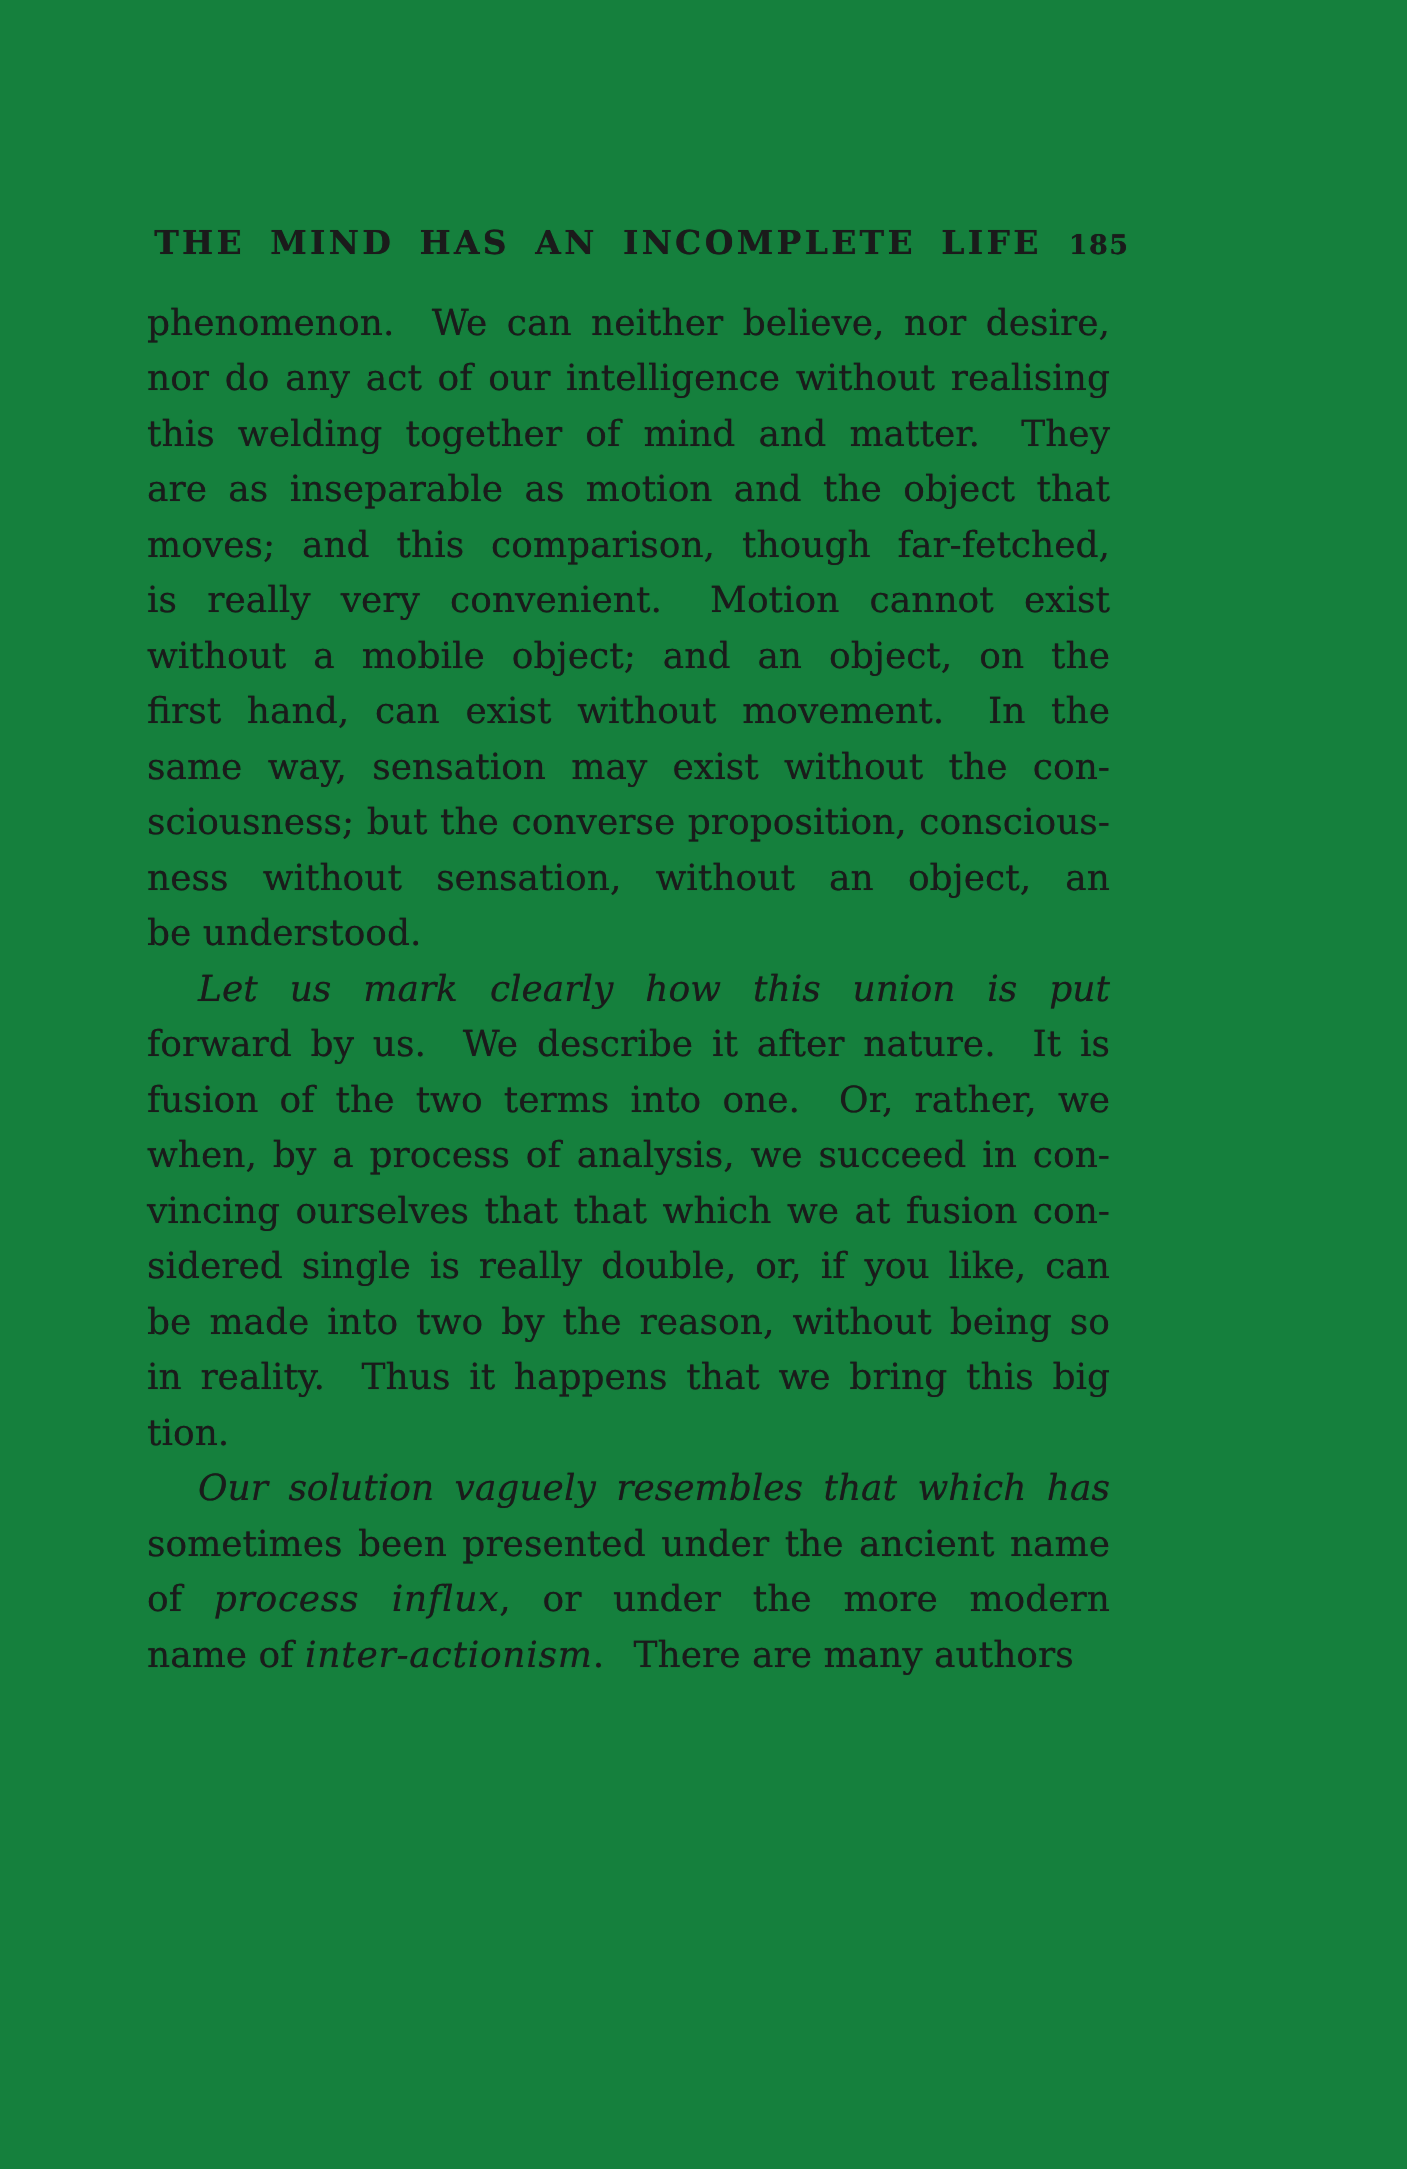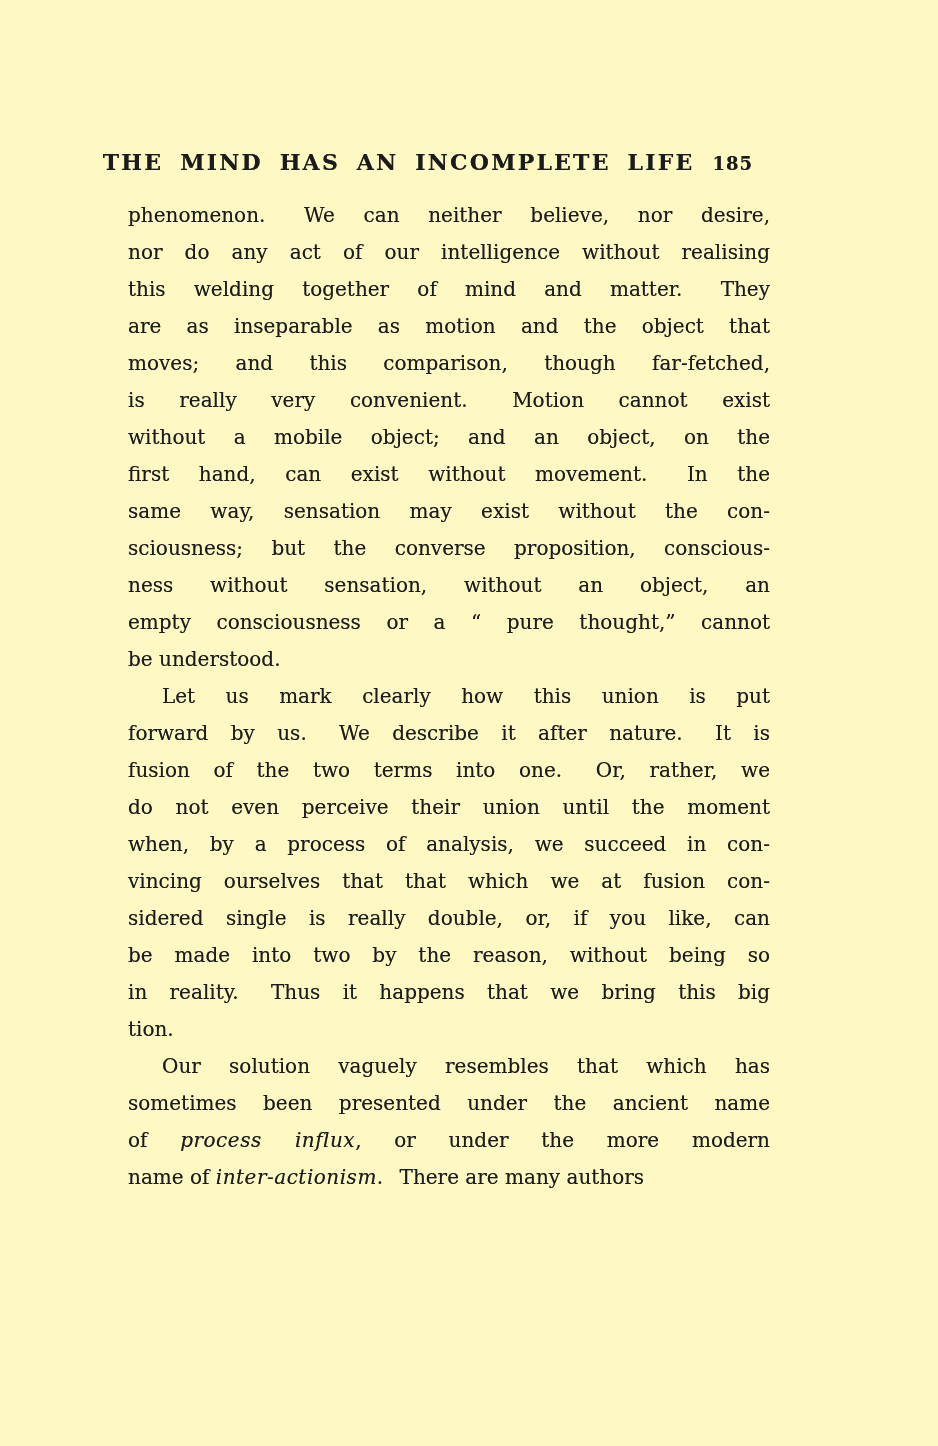--- a/index.html
+++ b/index.html
@@ -7,21 +7,21 @@
     padding: 0;
     width: 938px;
     height: 1446px;
     background: #ffffff;
     overflow: hidden;
   }
   .book-page {
     position: relative;
     width: 938px;
     height: 1446px;
-    background: #fef9c3;
+    background: #15803d;
     font-family: "DejaVu Serif", "Liberation Serif", serif;
     color: #1b1b1b;
   }
   
   .running-head {
     position: absolute;
     left: 111px;
     top: 149px;
     width: 642px;
     display: flex;
@@ -36,36 +36,37 @@
     text-shadow: 0 0 0.5px rgba(0,0,0,0.55);
   }
   .running-head .folio {
     letter-spacing: 1px;
     word-spacing: normal;
     font-size: 18px;
   }
   
   .text-block {
     position: absolute;
-    left: 128px;
+    left: 98px;
     top: 197px;
     width: 642px;
-    font-size: 20px;
+    font-size: 24px;
     line-height: 37px;
     text-shadow: 0 0 0.5px rgba(0,0,0,0.5);
   }
   .text-line {
     text-align: justify;
     text-align-last: justify;
   }
   .text-line.para-end {
     text-align-last: left;
   }
   .text-line.indent {
     text-indent: 34px;
+    font-style: italic;
   }
   .text-line em {
     font-style: italic;
     letter-spacing: 0.5px;
   }
 </style>
 </head>
 <body>
 
 <div class="book-page">
@@ -81,28 +82,26 @@
         <div class="text-line">nor do any act of our intelligence without realising</div>
         <div class="text-line">this welding together of mind and matter.  They</div>
         <div class="text-line">are as inseparable as motion and the object that</div>
         <div class="text-line">moves; and this comparison, though far-fetched,</div>
         <div class="text-line">is really very convenient.  Motion cannot exist</div>
         <div class="text-line">without a mobile object; and an object, on the</div>
         <div class="text-line">first hand, can exist without movement.  In the</div>
         <div class="text-line">same way, sensation may exist without the con-</div>
         <div class="text-line">sciousness; but the converse proposition, conscious-</div>
         <div class="text-line">ness without sensation, without an object, an</div>
-        <div class="text-line">empty consciousness or a “ pure thought,” cannot</div>
         <div class="text-line para-end">be understood.</div>
       </div>
       <div>
         <div class="text-line indent">Let us mark clearly how this union is put</div>
         <div class="text-line">forward by us.  We describe it after nature.  It is</div>
         <div class="text-line">fusion of the two terms into one.  Or, rather, we</div>
-        <div class="text-line">do not even perceive their union until the moment</div>
         <div class="text-line">when, by a process of analysis, we succeed in con-</div>
         <div class="text-line">vincing ourselves that that which we at fusion con-</div>
         <div class="text-line">sidered single is really double, or, if you like, can</div>
         <div class="text-line">be made into two by the reason, without being so</div>
         <div class="text-line">in reality.  Thus it happens that we bring this big</div>
         <div class="text-line para-end">tion.</div>
       </div>
       <div>
         <div class="text-line indent">Our solution vaguely resembles that which has</div>
         <div class="text-line">sometimes been presented under the ancient name</div>

